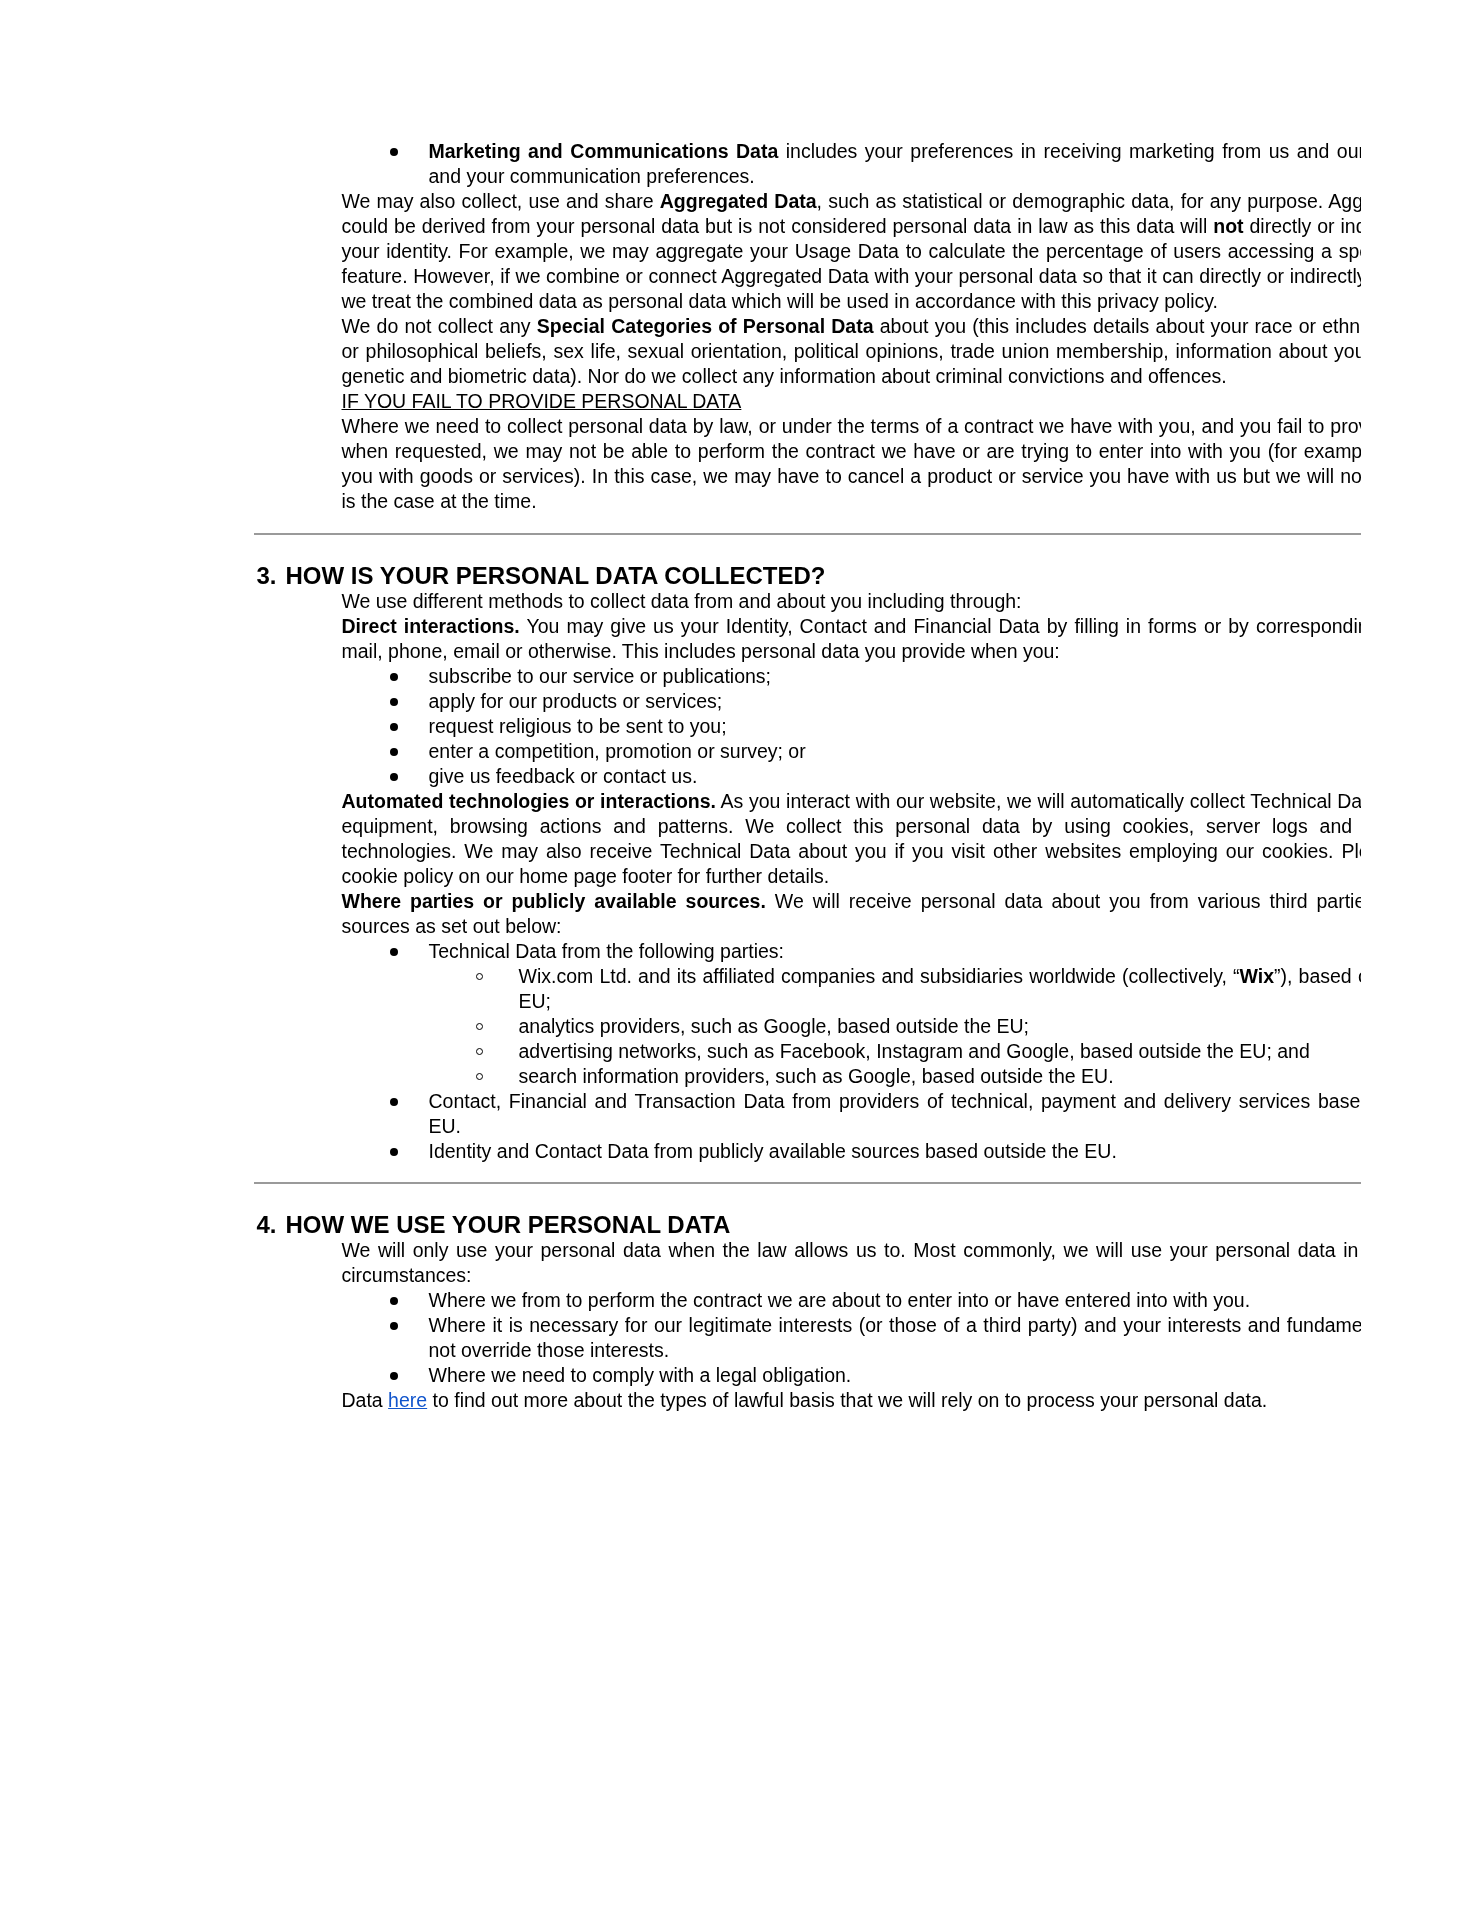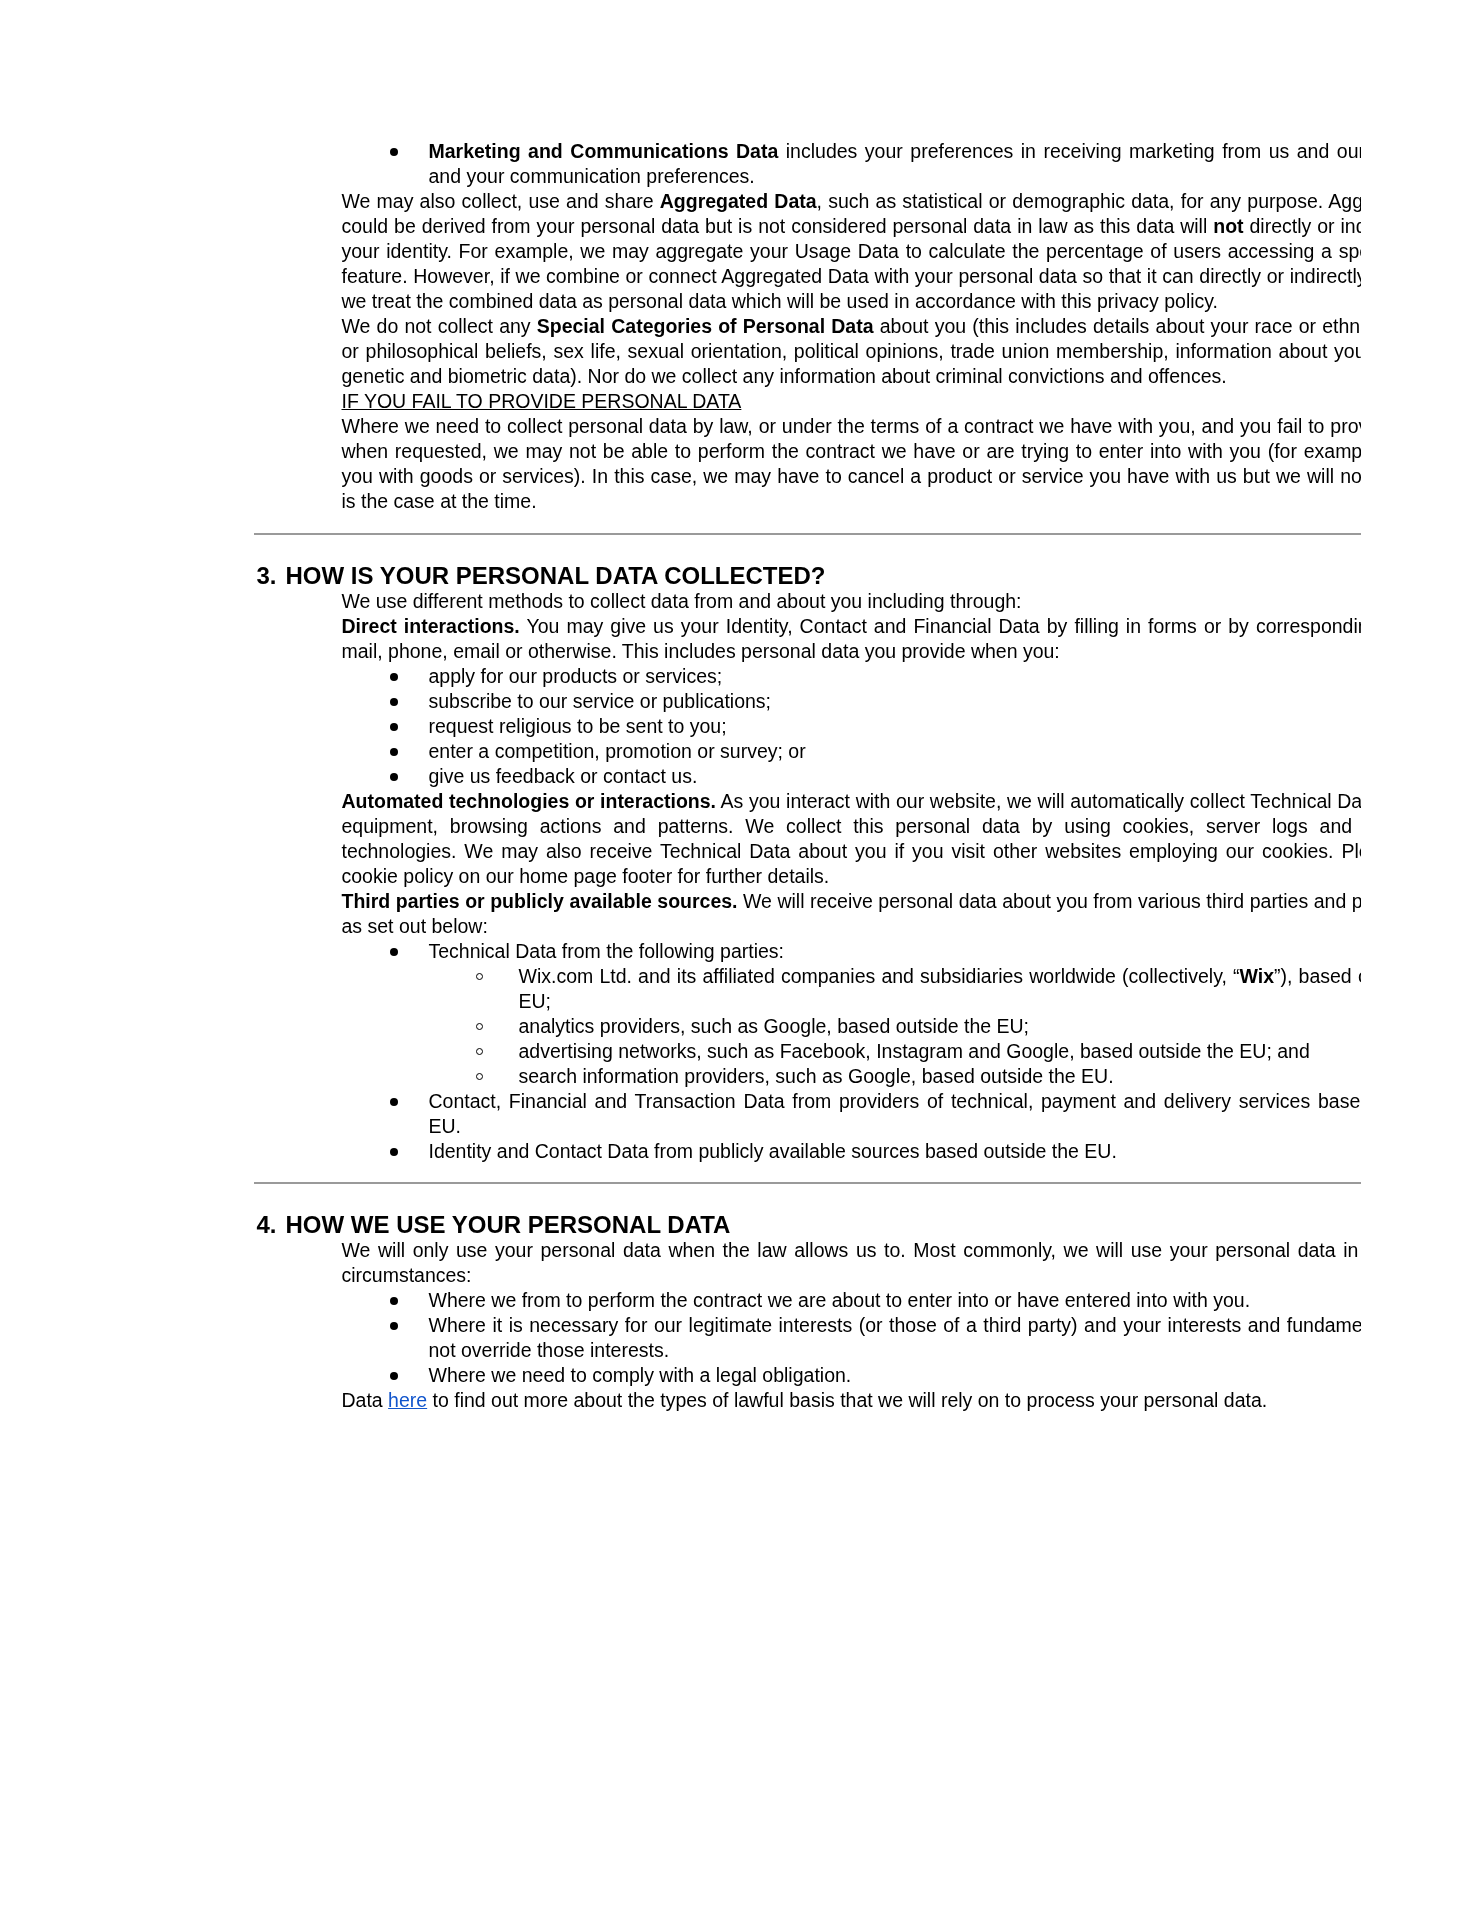--- a/index.html
+++ b/index.html
@@ -124,30 +124,30 @@
 
   <div class="section-heading">
     <span class="num">3.</span><span class="txt">HOW IS YOUR PERSONAL DATA COLLECTED?</span>
   </div>
 
   <p class="doc-para body-block mt10">We use different methods to collect data from and about you including through:</p>
 
   <p class="doc-para body-block mt50"><span style="font-weight: 700;">Direct interactions.</span><span> You may give us your Identity, Contact and Financial Data by filling in forms or by corresponding with us by mail, phone, email or otherwise. This includes personal data you provide when you:</span></p>
 
   <ul class="doc-list">
+    <li class="l1">subscribe to our service or publications;</li>
     <li class="l1">apply for our products or services;</li>
-    <li class="l1">subscribe to our service or publications;</li>
     <li class="l1">request religious to be sent to you;</li>
     <li class="l1">enter a competition, promotion or survey; or</li>
     <li class="l1">give us feedback or contact us.</li>
   </ul>
 
   <p class="doc-para body-block mt20"><span style="font-weight: 700;">Automated technologies or interactions.</span><span> As you interact with our website, we will automatically collect Technical Data about your equipment, browsing actions and patterns. We collect this personal data by using cookies, server logs and other similar technologies. We may also receive Technical Data about you if you visit other websites employing our cookies. Please see our cookie policy on our home page footer for further details.</span></p>
 
-  <p class="doc-para body-block mt15"><span style="font-weight: 700;">Third parties or publicly available sources.</span><span> We will receive personal data about you from various third parties and public sources as set out below:</span></p>
+  <p class="doc-para body-block mt15"><span style="font-weight: 700;">Where parties or publicly available sources.</span><span> We will receive personal data about you from various third parties and public sources as set out below:</span></p>
 
   <ul class="doc-list">
     <li class="l1">Technical Data from the following parties:</li>
     <li class="l2"><span>Wix.com Ltd. and its affiliated companies and subsidiaries worldwide (collectively, “</span><span style="font-weight: 700;">Wix</span><span>”), based outside of the EU;</span></li>
     <li class="l2">analytics providers, such as Google, based outside the EU;</li>
     <li class="l2">advertising networks, such as Facebook, Instagram and Google, based outside the EU; and</li>
     <li class="l2">search information providers, such as Google, based outside the EU.</li>
     <li class="l1">Contact, Financial and Transaction Data from providers of technical, payment and delivery services based outside the EU.</li>
     <li class="l1">Identity and Contact Data from publicly available sources based outside the EU.</li>
   </ul>

